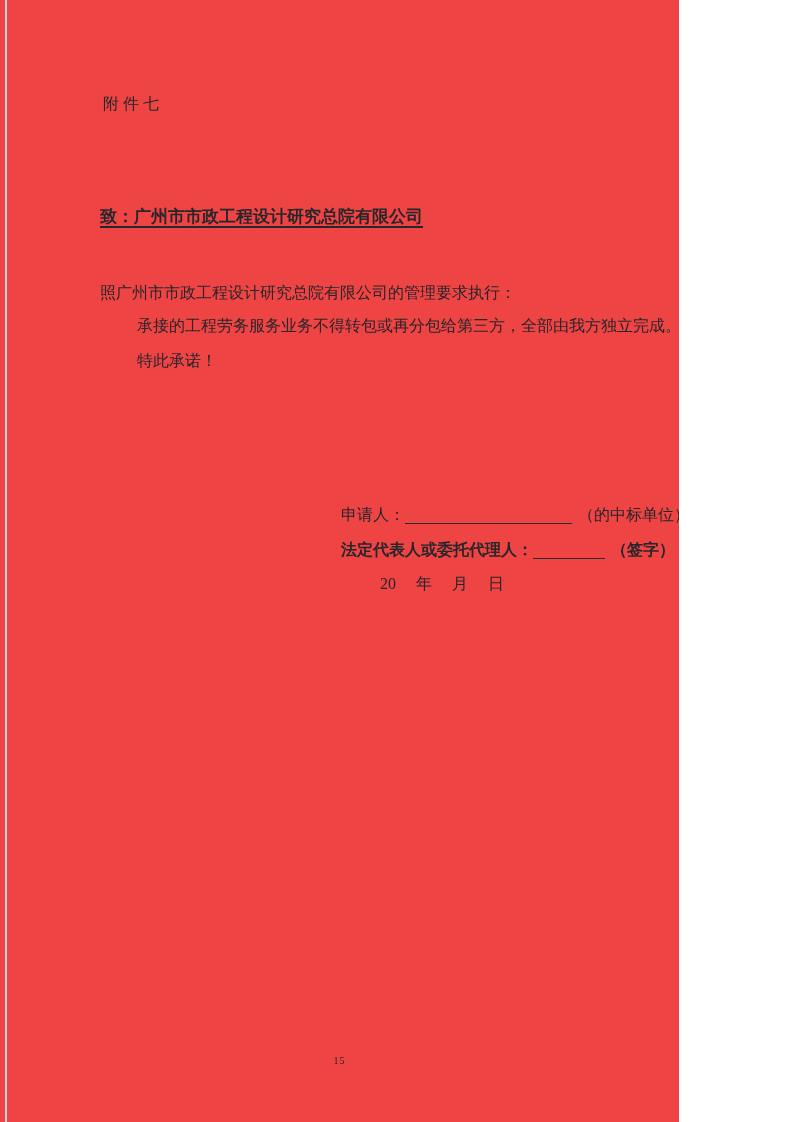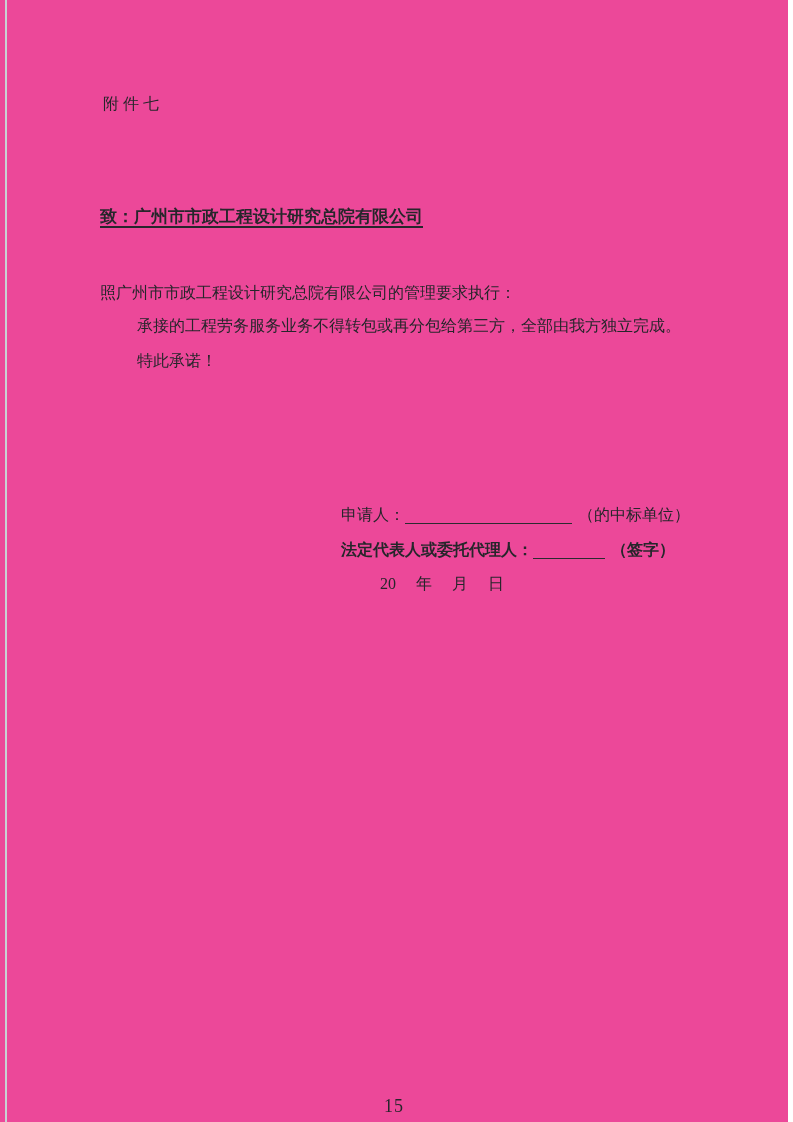--- a/index.html
+++ b/index.html
@@ -2,26 +2,27 @@
 <html><head>
 <meta charset="utf-8">
 <style>
   html, body {
     margin: 0;
     padding: 0;
     background: #ffffff;
   }
   .page {
     position: relative;
-    width: 788px;
+    width: 643px;
     height: 1122px;
-    background: #ec4899;
+    background: #ef4444;
     overflow: hidden;
     font-family: "Liberation Serif", "DejaVu Serif", serif;
     color: #26262b;
+    padding-left: 36px;
   }
   .scan-edge {
     position: absolute;
     left: 5px;
     top: 0;
     width: 2px;
     height: 1122px;
     background: #c9d1d4;
   }
   .attachment-label {
@@ -96,23 +97,23 @@
     line-height: 20px;
     white-space: nowrap;
     text-align: center;
   }
   .date-token { margin-left: 20px; }
   .date-token:first-child { margin-left: 0; }
   .page-number {
     position: absolute;
     left: 0;
     right: 0;
-    top: 1096px;
+    top: 1055px;
     text-align: center;
-    font-size: 18px;
+    font-size: 10px;
     letter-spacing: 1px;
   }
 </style>
 </head>
 <body>
 
 <div class="page">
 
   <div class="scan-edge"></div>
 

